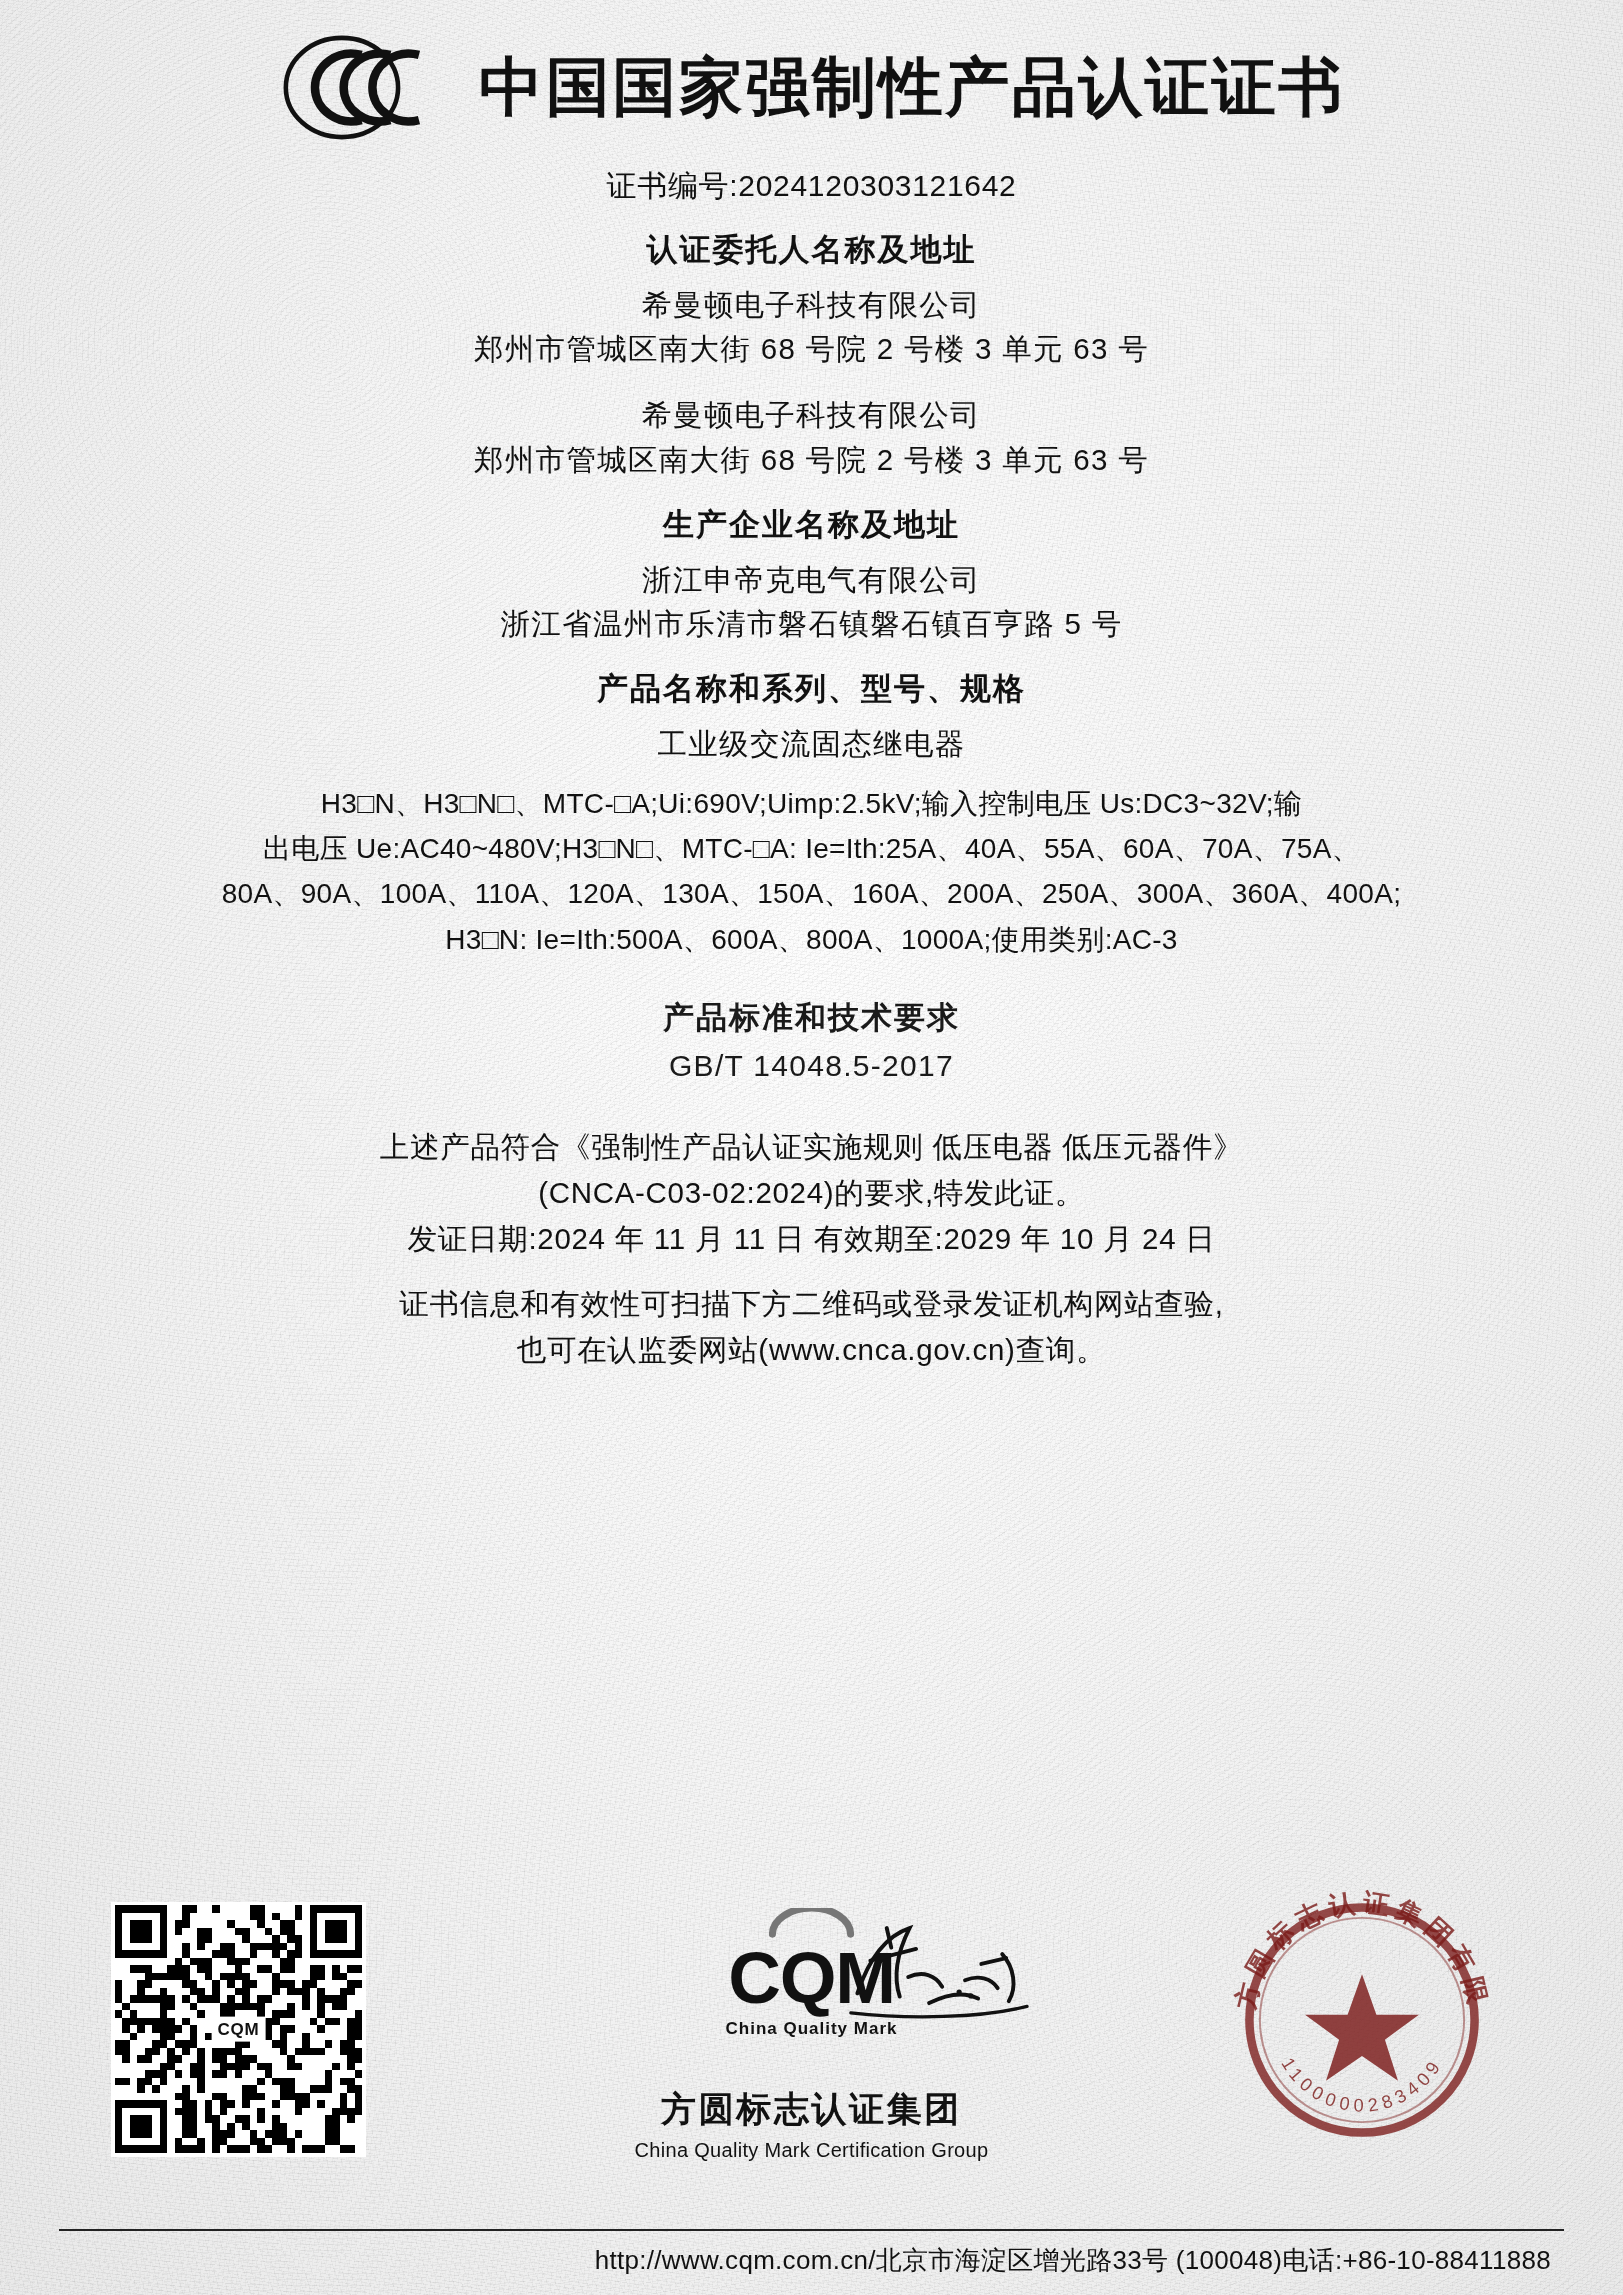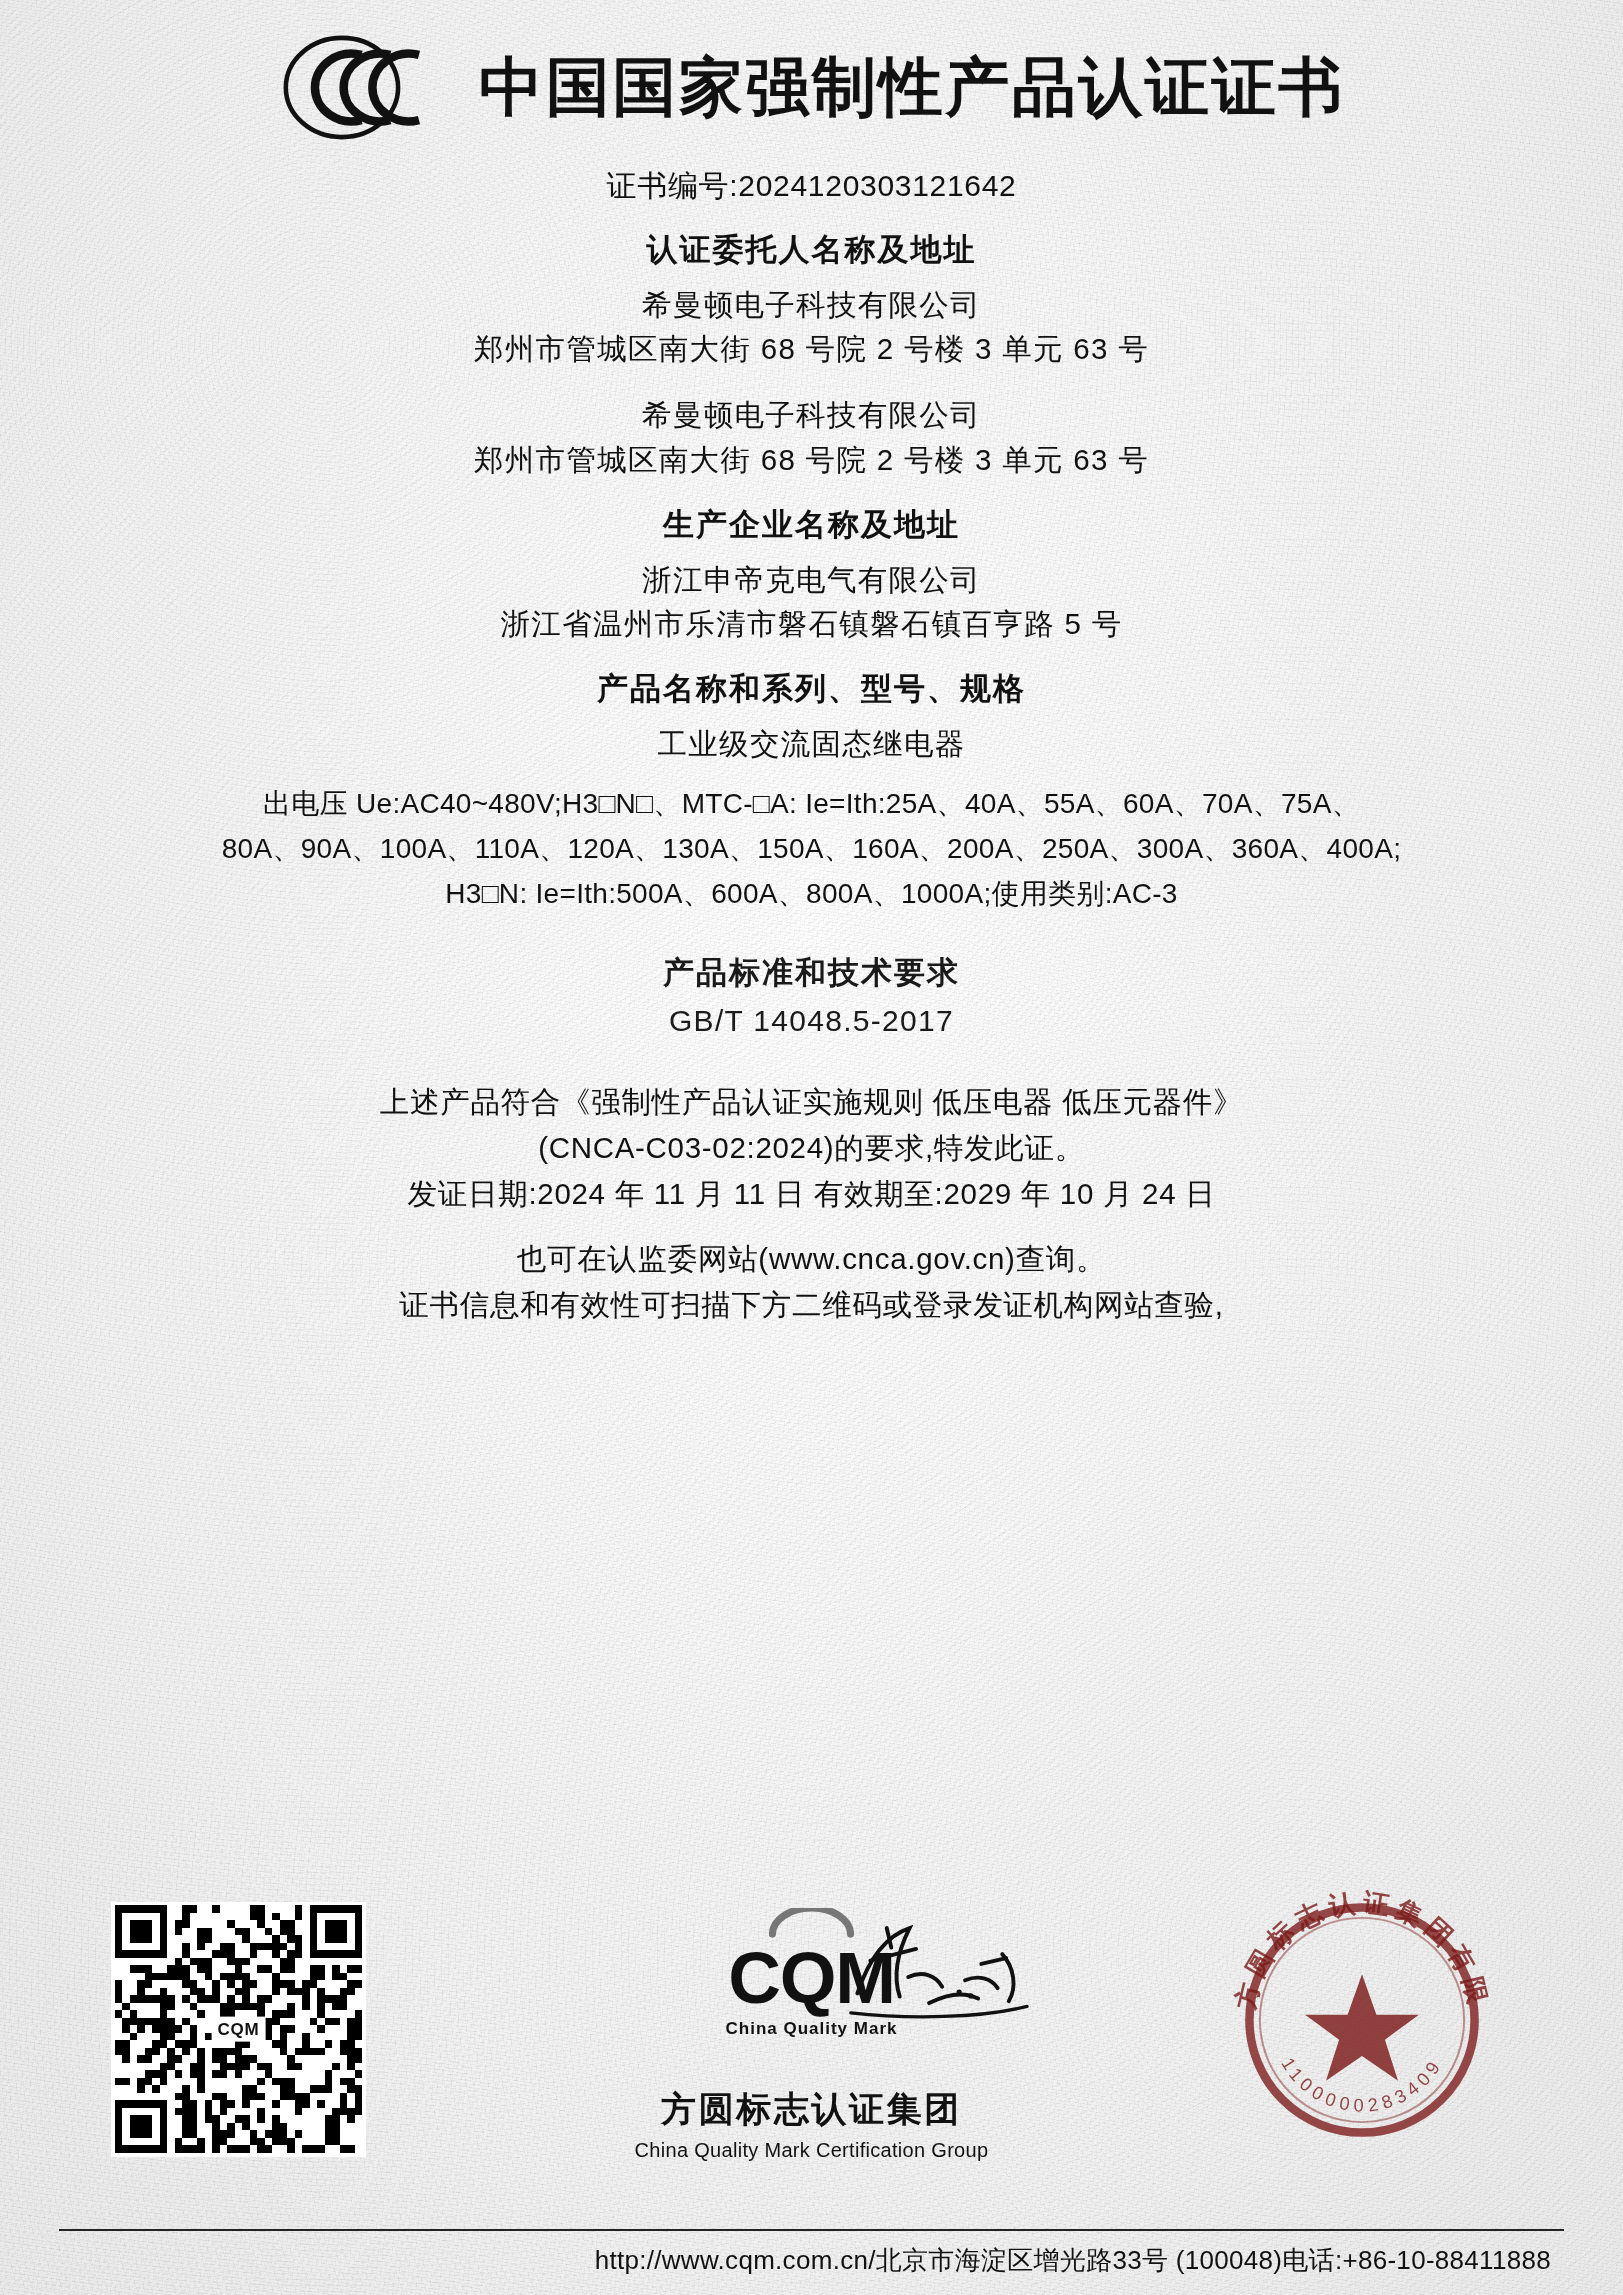--- a/index.html
+++ b/index.html
@@ -311,37 +311,38 @@
       <div class="section-line">浙江申帝克电气有限公司</div>
       <div class="section-line">浙江省温州市乐清市磐石镇磐石镇百亨路 5 号</div>
     </div>
 
     <div class="section">
       <div class="section-title">产品名称和系列、型号、规格</div>
       <div class="section-line">工业级交流固态继电器</div>
     </div>
 
     <div class="spec-block">
+      <div class="spec-line">H3□N、H3□N□、MTC-□A;Ui:690V;Uimp:2.5kV;输入控制电压 Us:DC3~32V;输</div>
       <div class="spec-line">出电压 Ue:AC40~480V;H3□N□、MTC-□A: Ie=Ith:25A、40A、55A、60A、70A、75A、</div>
       <div class="spec-line">80A、90A、100A、110A、120A、130A、150A、160A、200A、250A、300A、360A、400A;</div>
       <div class="spec-line center">H3□N: Ie=Ith:500A、600A、800A、1000A;使用类别:AC-3</div>
     </div>
 
     <div class="std-title">产品标准和技术要求</div>
     <div class="std-value">GB/T 14048.5-2017</div>
 
     <div class="statement">
       <div class="st-line">上述产品符合《强制性产品认证实施规则 低压电器 低压元器件》</div>
       <div class="st-line">(CNCA-C03-02:2024)的要求,特发此证。</div>
       <div class="st-line">发证日期:2024 年 11 月 11 日 有效期至:2029 年 10 月 24 日</div>
     </div>
 
     <div class="verify">
+      <div class="v-line">证书信息和有效性可扫描下方二维码或登录发证机构网站查验,</div>
       <div class="v-line">也可在认监委网站(www.cnca.gov.cn)查询。</div>
-      <div class="v-line">证书信息和有效性可扫描下方二维码或登录发证机构网站查验,</div>
     </div>
 
   </div>
 
   <div class="bottom">
 
     <div class="qr">
       <div class="qrgrid" id="qrgrid">
           <i></i>
           <i></i>

